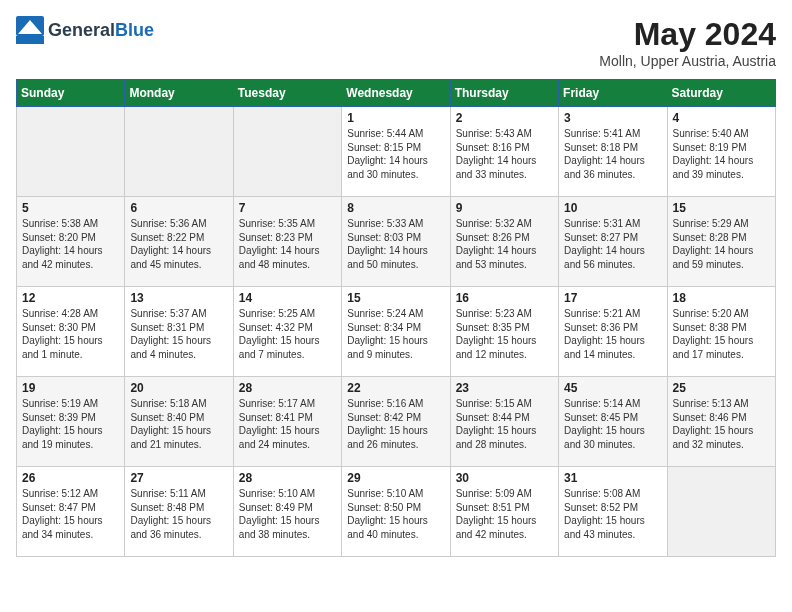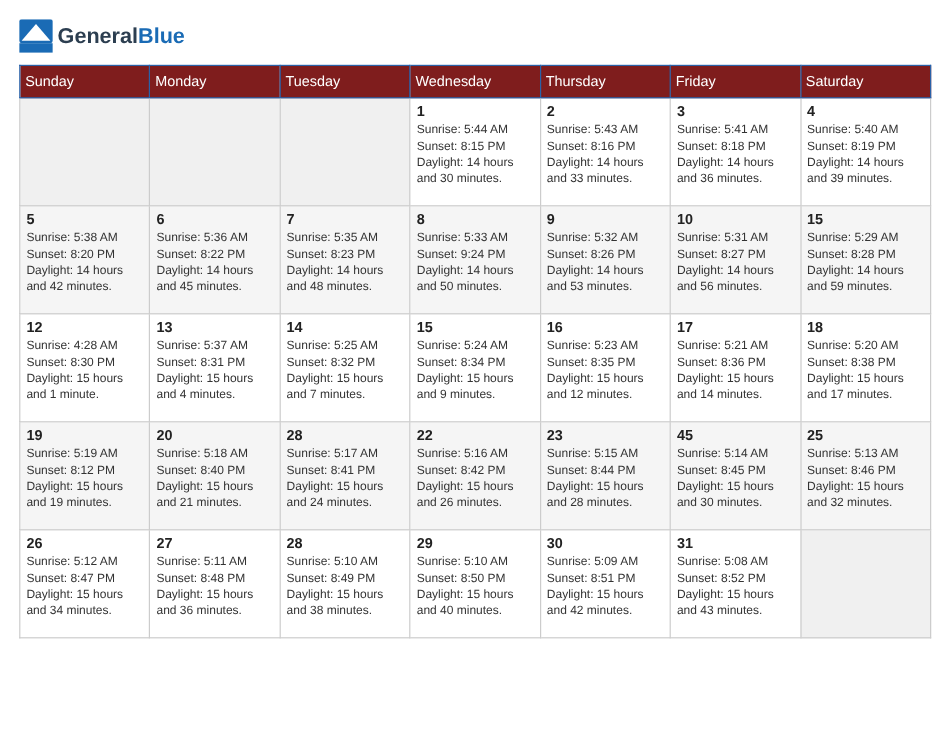--- a/index.html
+++ b/index.html
@@ -36,24 +36,24 @@
     .location {
       font-size: 14px;
       color: #444;
     }
     table {
       width: 100%;
       border-collapse: collapse;
       table-layout: fixed;
     }
     thead th {
-      background: #7f1d1d;
+      background: #15803d;
       color: #fff;
       font-size: 12px;
-      font-weight: normal;
+      font-weight: bold;
       padding: 6px 4px;
       text-align: left;
       border: 1px solid #2a62a8;
     }
     tbody td {
       vertical-align: top;
       border: 1px solid #ccc;
       padding: 4px 5px;
       font-size: 10px;
       color: #333;
@@ -89,20 +89,24 @@
   <div class="logo">
     <svg class="logo-icon" viewBox="0 0 28 28">
       <rect x="0" y="0" width="28" height="20" rx="2" fill="#1a6bb5"></rect>
       <polygon points="14,4 26,18 2,18" fill="white"></polygon>
       <rect x="0" y="20" width="28" height="8" rx="0" fill="#1a6bb5"></rect>
     </svg>
     <div>
       <span style="font-size:18px;font-weight:bold;color:#2c3e50;">General</span><span style="font-size:18px;font-weight:bold;color:#1a6bb5;">Blue</span>
     </div>
   </div>
+  <div class="title-block">
+    <div class="month-year">May 2024</div>
+    <div class="location">Molln, Upper Austria, Austria</div>
+  </div>
 </div>
 
 <table>
   <thead>
     <tr>
     <th>Sunday</th>
         <th>Monday</th>
         <th>Tuesday</th>
         <th>Wednesday</th>
         <th>Thursday</th>
@@ -162,21 +166,21 @@
         <td>
           <span class="day-num">7</span>
           <div class="cell-content">Sunrise: 5:35 AM
 Sunset: 8:23 PM
 Daylight: 14 hours
 and 48 minutes.</div>
         </td>
         <td>
           <span class="day-num">8</span>
           <div class="cell-content">Sunrise: 5:33 AM
-Sunset: 9:24 PM
+Sunset: 8:03 PM
 Daylight: 14 hours
 and 50 minutes.</div>
         </td>
         <td>
           <span class="day-num">9</span>
           <div class="cell-content">Sunrise: 5:32 AM
 Sunset: 8:26 PM
 Daylight: 14 hours
 and 53 minutes.</div>
         </td>
@@ -206,21 +210,21 @@
         <td>
           <span class="day-num">13</span>
           <div class="cell-content">Sunrise: 5:37 AM
 Sunset: 8:31 PM
 Daylight: 15 hours
 and 4 minutes.</div>
         </td>
         <td>
           <span class="day-num">14</span>
           <div class="cell-content">Sunrise: 5:25 AM
-Sunset: 8:32 PM
+Sunset: 4:32 PM
 Daylight: 15 hours
 and 7 minutes.</div>
         </td>
         <td>
           <span class="day-num">15</span>
           <div class="cell-content">Sunrise: 5:24 AM
 Sunset: 8:34 PM
 Daylight: 15 hours
 and 9 minutes.</div>
         </td>
@@ -243,21 +247,21 @@
           <div class="cell-content">Sunrise: 5:20 AM
 Sunset: 8:38 PM
 Daylight: 15 hours
 and 17 minutes.</div>
         </td>
       </tr>
       <tr>
         <td>
           <span class="day-num">19</span>
           <div class="cell-content">Sunrise: 5:19 AM
-Sunset: 8:12 PM
+Sunset: 8:39 PM
 Daylight: 15 hours
 and 19 minutes.</div>
         </td>
         <td>
           <span class="day-num">20</span>
           <div class="cell-content">Sunrise: 5:18 AM
 Sunset: 8:40 PM
 Daylight: 15 hours
 and 21 minutes.</div>
         </td>

